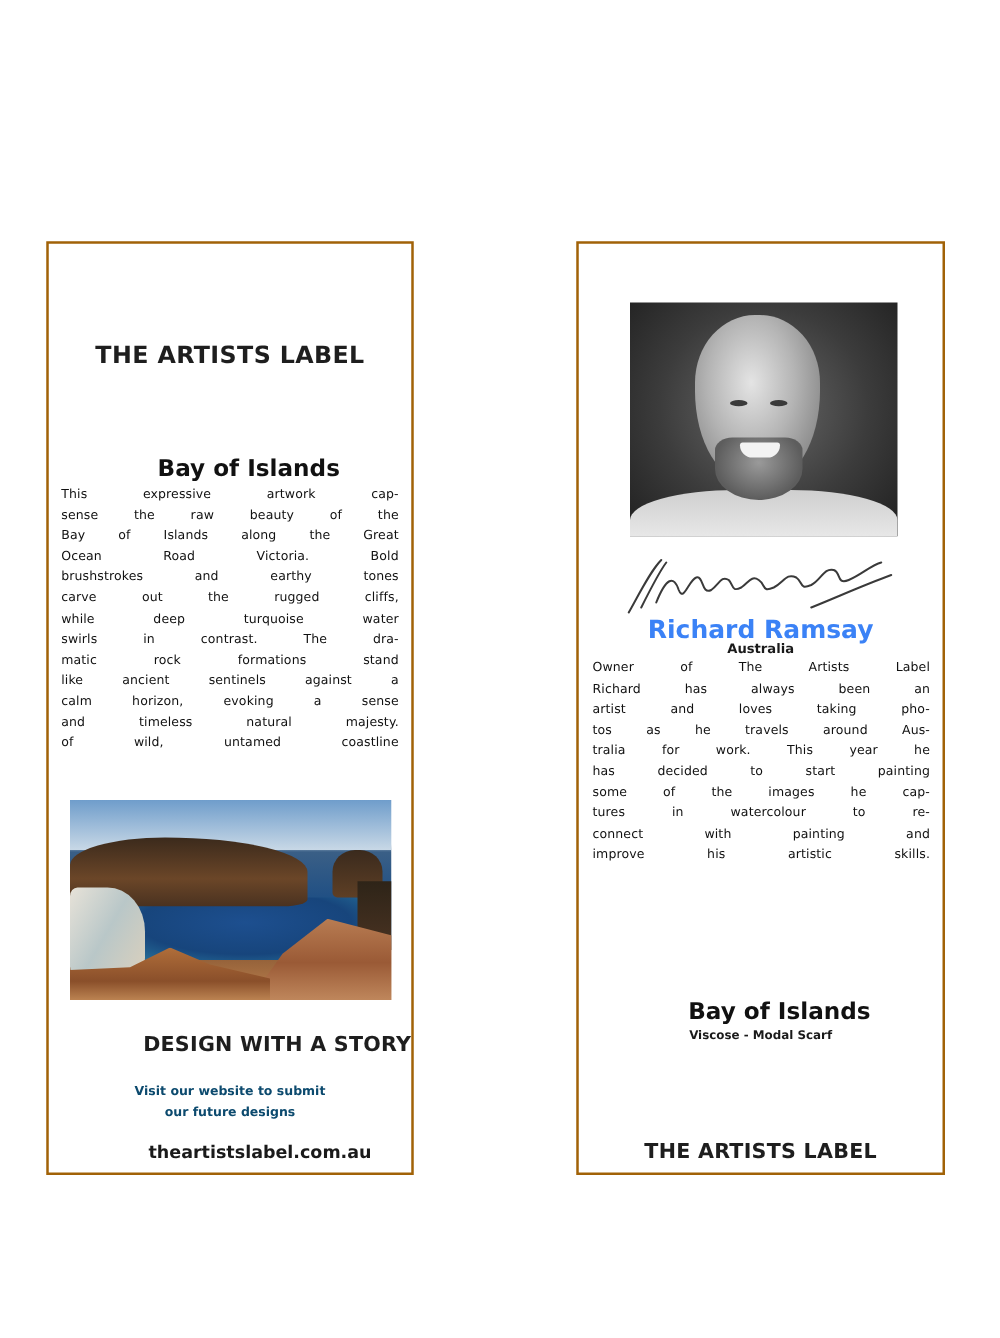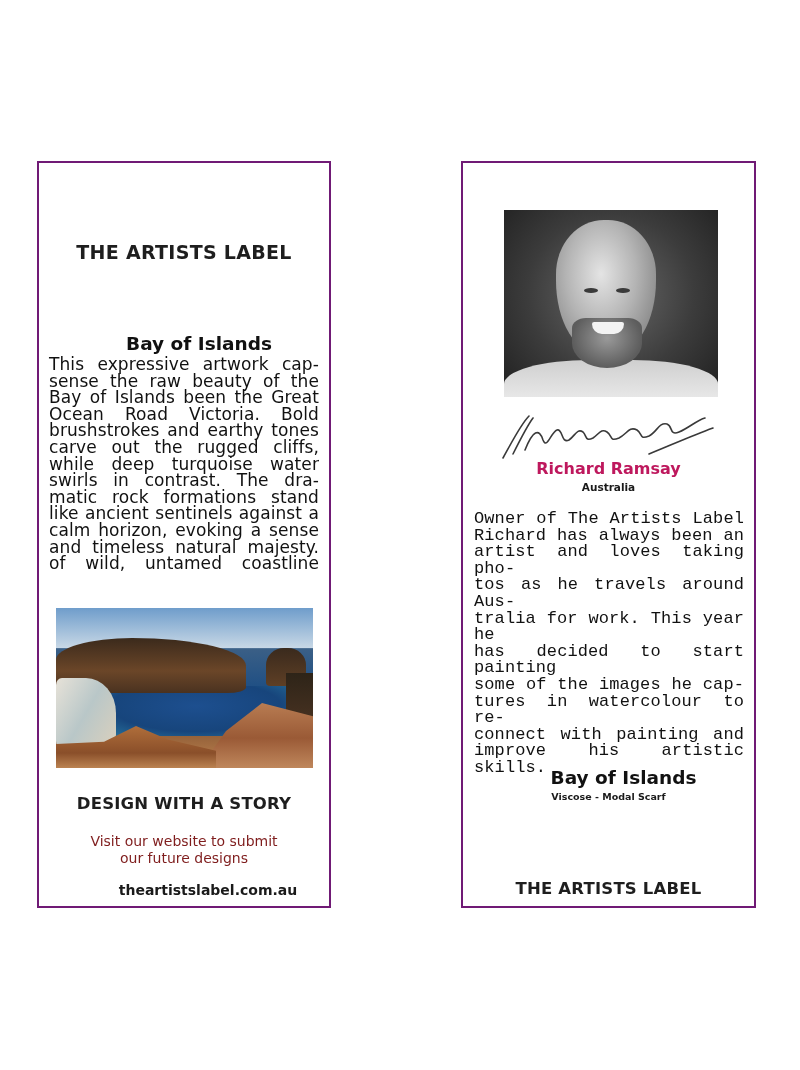--- a/index.html
+++ b/index.html
@@ -3,35 +3,35 @@
 <meta charset="utf-8">
 <style>
   html, body { margin: 0; padding: 0; }
   body {
     width: 800px; height: 1070px; background: #ffffff; position: relative;
     font-family: "DejaVu Sans", "Liberation Sans", sans-serif; color: #1c1c1c;
     overflow: hidden;
   }
   .card {
     position: absolute; box-sizing: border-box;
-    border: 2px solid #701a75; background: #fff;
+    border: 2px solid #a16207; background: #fff; margin-top: 32px;
   }
   #card-left { left: 37px; top: 161px; width: 294px; height: 747px; }
   #card-right { left: 461px; top: 161px; width: 295px; height: 747px; }
 
   .abs { position: absolute; left: 0; right: 0; text-align: center; }
 
   .brand {
     font-family: "DejaVu Sans", sans-serif; font-weight: bold;
     font-size: 19px; letter-spacing: 0.3px; color: #1e1e1e;
   }
   .title { font-weight: bold; font-size: 18.5px; color: #111; padding-left: 30px; }
   .body-text {
     position: absolute; text-align: justify; text-align-last: justify;
-    font-size: 17px; line-height: 16.6px; color: #111; letter-spacing: 0.1px;
+    font-size: 10px; line-height: 16.6px; color: #111; letter-spacing: 0.1px;
   }
   .body-text span.line { display: block; text-align: justify; text-align-last: justify; }
 
   
   .painting {
     position: absolute; left: 17px; top: 445px; width: 257px; height: 160px;
     overflow: hidden;
     background: linear-gradient(180deg, #7ea7cf 0%, #b8cde0 22%, #3a5f86 26%, #1f4f84 50%, #2b6da0 65%, #8b5a34 75%, #c08451 100%);
   }
   .painting .sky { position:absolute; left:0; top:0; width:100%; height:40px;
@@ -68,39 +68,39 @@
     border-radius: 20% 20% 50% 50%; }
   .portrait .teeth { position:absolute; left:88px; top:112px; width:32px; height:12px;
     background:#f3f3f3; border-radius: 3px 3px 14px 14px; }
   .portrait .eye { position:absolute; top:78px; width:14px; height:5px; background:#3a3a3a; border-radius:50%; }
   .portrait .shirt { position:absolute; left:0; top:150px; width:214px; height:40px;
     background: linear-gradient(180deg, #cfcfcf, #e9e9e9); border-radius: 40% 40% 0 0 / 60% 60% 0 0; }
 
   .signature {
     position: absolute; left: 36px; top: 247px; width: 220px; height: 52px;
   }
-  .name { font-weight: bold; font-size: 16px; color: #be185d; }
+  .name { font-weight: bold; font-size: 20px; color: #3b82f6; }
   .country { font-weight: bold; font-size: 10.5px; color: #1a1a1a; }
   .sub { font-weight: bold; font-size: 9.5px; color: #1a1a1a; }
-  .visit { font-weight: normal; font-size: 14px; line-height: 17px; color: #7f1d1d; }
+  .visit { font-weight: bold; font-size: 10px; line-height: 17px; color: #0c4a6e; }
   .url { font-weight: bold; font-size: 14px; color: #1a1a1a; padding-left: 48px; }
   .tag { font-weight: bold; font-size: 16.5px; color: #1e1e1e; letter-spacing: 0.2px; }
 </style>
 </head>
 <body>
 
 <div id="card-left" class="card">
   <div class="abs brand" style="top:78px;">THE ARTISTS LABEL</div>
 
   <div class="abs title" style="top:170px;">Bay of Islands</div>
 
   <div class="body-text" style="left:10px; width:270px; top:193px;">
     <span class="line">This expressive artwork cap-</span>
     <span class="line">sense the raw beauty of the</span>
-    <span class="line">Bay of Islands been the Great</span>
+    <span class="line">Bay of Islands along the Great</span>
     <span class="line">Ocean Road Victoria. Bold</span>
     <span class="line">brushstrokes and earthy tones</span>
     <span class="line">carve out the rugged cliffs,</span>
     <span class="line">while deep turquoise water</span>
     <span class="line">swirls in contrast. The dra-</span>
     <span class="line">matic rock formations stand</span>
     <span class="line">like ancient sentinels against a</span>
     <span class="line">calm horizon, evoking a sense</span>
     <span class="line">and timeless natural majesty.</span>
     <span class="line">of wild, untamed coastline</span>
@@ -110,21 +110,21 @@
     <div class="sky"></div>
     <div class="water"></div>
     <div class="cliff-back"></div>
     <div class="stack"></div>
     <div class="cliff-right"></div>
     <div class="foam"></div>
     <div class="fore-r"></div>
     <div class="fore-l"></div>
   </div>
 
-  <div class="abs tag" style="top:631px;">DESIGN WITH A STORY</div>
+  <div class="abs tag" style="top:631px;text-align:right;">DESIGN WITH A STORY</div>
 
   <div class="abs visit" style="top:670px;">Visit our website to submit</div>
   <div class="abs visit" style="top:687px;">our future designs</div>
 
   <div class="abs url" style="top:719px;">theartistslabel.com.au</div>
 </div>
 
 <div id="card-right" class="card">
   <div class="portrait" title="Black and white portrait of Richard Ramsay">
     <div class="shirt"></div>
@@ -135,21 +135,21 @@
     <div class="teeth"></div>
   </div>
 
   <svg class="signature" viewBox="0 0 220 52">
     <path d="M4 48 C 14 30, 22 14, 30 6 M14 44 C 22 28, 28 16, 34 8 M26 40 C 34 20, 40 18, 44 30 C 48 40, 52 22, 58 20 C 64 18, 62 34, 70 30 C 76 26, 78 18, 84 22 C 88 26, 86 32, 94 28 C 100 24, 102 18, 108 22 C 114 26, 110 32, 120 28 C 128 24, 130 16, 138 20 C 144 24, 140 30, 150 26 C 158 22, 160 12, 168 14 C 174 16, 170 26, 180 22 C 190 18, 198 10, 206 8 M150 44 C 170 36, 192 26, 214 18" fill="none" stroke="#3a3a3a" stroke-width="1.6" stroke-linecap="round"></path>
   </svg>
 
   <div class="abs name" style="top:296px;">Richard Ramsay</div>
   <div class="abs country" style="top:318px;">Australia</div>
 
-  <div class="body-text" style="left:11px; width:270px; top:348px;font-family:Liberation Mono, monospace;">
+  <div class="body-text" style="left:11px; width:270px; top:332px;">
     <span class="line">Owner of The Artists Label</span>
     <span class="line">Richard has always been an</span>
     <span class="line">artist  and loves taking pho-</span>
     <span class="line">tos as he travels around Aus-</span>
     <span class="line">tralia for work. This year he</span>
     <span class="line">has decided to start painting</span>
     <span class="line">some of the images he cap-</span>
     <span class="line">tures in watercolour to re-</span>
     <span class="line">connect  with painting and</span>
     <span class="line">improve his artistic skills.</span>

